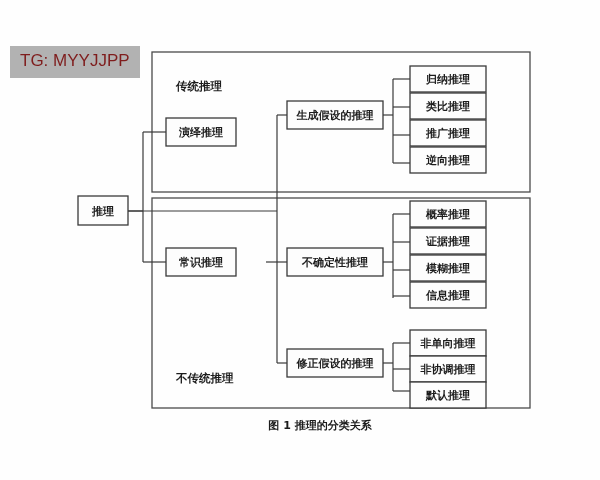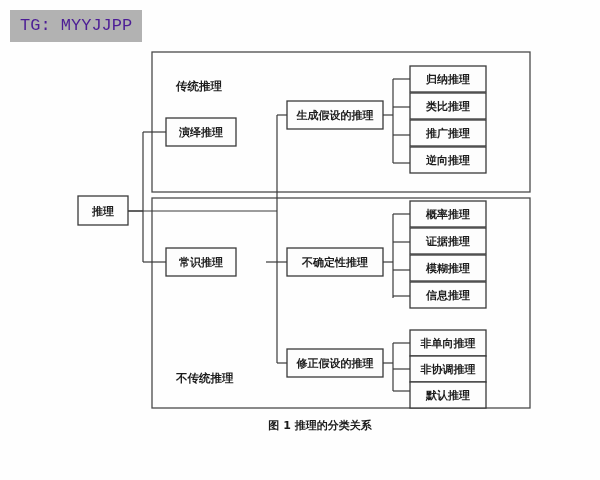--- a/index.html
+++ b/index.html
@@ -17,26 +17,27 @@
   #root {
     position: absolute;
     left: 0; top: 0;
     width: 600px;
     height: 480px;
     background: #fefefe;
   }
   .watermark {
     position: absolute;
     background: #b2b2b2;
-    color: #4c1d95;
-    font-family: Liberation Mono, monospace;
+    color: #7f1d1d;
+    font-family: Liberation Sans, sans-serif;
     white-space: nowrap;
     display: flex;
     align-items: center;
     letter-spacing: 0px;
+    margin-top: 36px;
   }
   #wm-top {
     left: 10px;
     top: 10px;
     padding: 3px 10px 5px 10px;
     font-size: 17px;
     height: 24px;
   }
   #wm-bottom {
     left: 340px;

